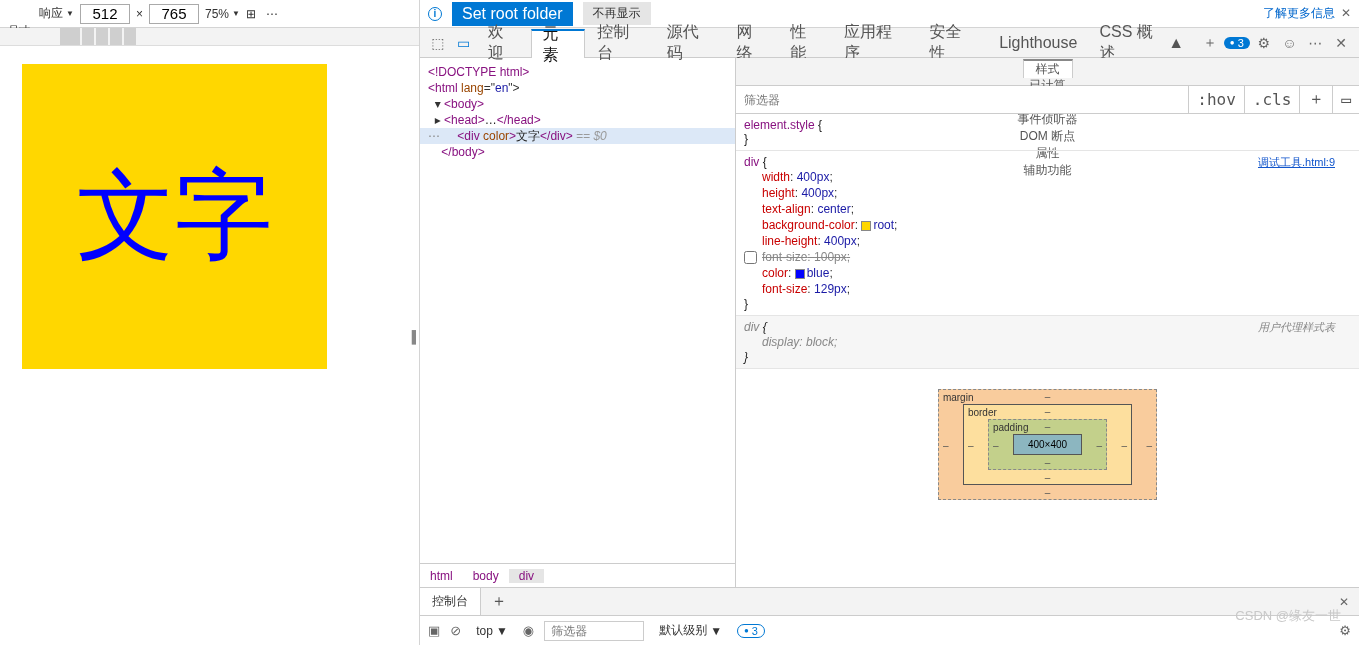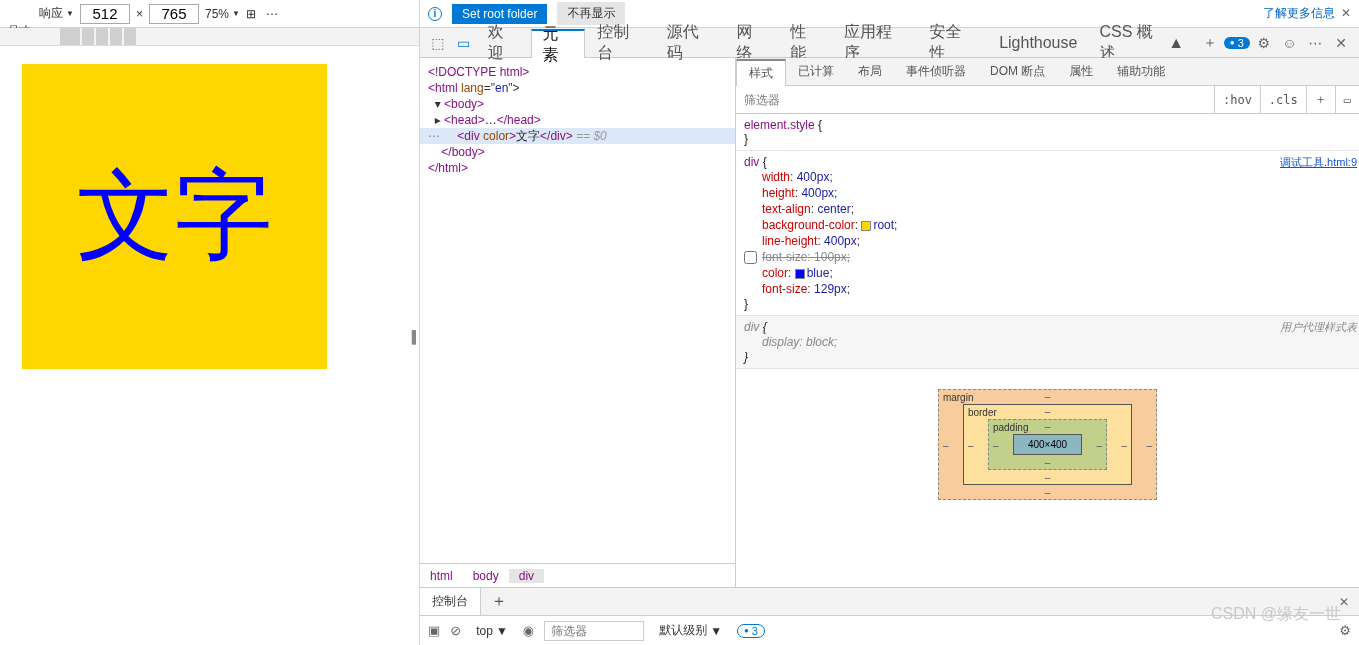--- a/index.html
+++ b/index.html
@@ -12,21 +12,21 @@
 .dev-left { display:flex; align-items:center; gap:6px; padding:0 8px; width:420px; border-right:1px solid #d4d4d4; }
 .dev-left .lbl { font-size:11px;margin-top:34px; }
 .dev-left select, .dev-left input { height:20px; border:1px solid #aaa; font-size:15px; padding:0 4px; }
 .dev-left input { width:50px; text-align:center; background:#fff; }
 .dev-left .dd { display:flex; align-items:center; gap:3px; cursor:pointer; }
 .dev-left .tri { font-size:8px; }
 .dev-left .dots { letter-spacing:2px; cursor:pointer; padding:0 4px;}
 .notif { flex:1; display:flex; align-items:center; padding:0 8px; gap:10px; font-size:12px; }
 .notif .info-icon{ width:14px;height:14px;border-radius:50%;border:1px solid #0078d4;color:#0078d4;display:flex;align-items:center;justify-content:center;font-size:10px;font-weight:bold;}
 .notif .msg { color:#555; }
-.btn-blue{ background:#0078d4;color:#fff;border:none;padding:3px 10px;font-size:12px;cursor:pointer;}
+.btn-blue{ background:#0078d4;color:#fff;border:none;padding:3px 10px;font-size:16px;cursor:pointer;}
 .btn-grey{ background:#e5e5e5;color:#333;border:none;padding:3px 10px;font-size:12px;cursor:pointer;}
 .link{ color:#0066cc; cursor:pointer; margin-left:auto; font-size:12px;}
 .link .x{ margin-left:6px; color:#666;}
 
 
 .main{ flex:1; display:flex; min-height:0;}
 .preview{ width:420px; border-right:1px solid #d4d4d4; position:relative; background:#fff; display:flex; flex-direction:column;}
 .ruler{ height:18px; background:#f3f3f3; border-bottom:1px solid #ddd; position:relative;}
 .ruler .seg{position:absolute;top:0;height:100%;background:#cfcfcf;}
 .preview-canvas{ flex:1; position:relative;}
@@ -54,29 +54,29 @@
 .dom-tree .av{ color:#1a1aa6;}
 .dom-tree .tx{ color:#222;}
 .dom-tree .ghost{ color:#9a9a9a; font-style:italic;}
 .dom-tree .dots3{ color:#888; margin-right:4px;}
 .crumbs{ height:24px; border-top:1px solid #ccc; display:flex; align-items:center; font-size:12px;}
 .crumbs span{ padding:0 10px; color:#881280; cursor:pointer;}
 .crumbs span.cur{ background:#e5e5e5;}
 
 
 .styles{ flex:1; display:flex; flex-direction:column; min-width:0;}
-.styles-tabs{ height:28px; display:flex; align-items:center; border-bottom:1px solid #ccc; background:#f3f3f3;}
+.styles-tabs{ height:28px; display:flex; align-items:center; border-bottom:1px solid #ccc; background:#f3f3f3;flex-direction:column;}
 .styles-tabs .stab{ padding:0 12px; height:100%; display:flex; align-items:center; cursor:pointer; color:#555; font-size:12px;}
 .styles-tabs .stab.active{ background:#fff; border-top:2px solid #888; border-left:1px solid #ccc; border-right:1px solid #ccc; position:relative; top:1px;}
 .filter-row{ height:28px; display:flex; align-items:center; border-bottom:1px solid #ccc;}
 .filter-row input{ flex:1; height:100%; border:none; padding:0 8px; font-size:12px; outline:none;}
-.filter-row .fbtn{ padding:0 8px; height:100%; display:flex; align-items:center; border-left:1px solid #ccc; cursor:pointer; font-size:12px; color:#555; font-family:Consolas,monospace;}
+.filter-row .fbtn{ padding:0 8px; height:100%; display:flex; align-items:center; border-left:1px solid #ccc; cursor:pointer; font-size:16px; color:#555; font-family:Consolas,monospace;}
 .styles-body{ flex:1; overflow:auto; font-family:Consolas,monospace; font-size:12px;}
 .rule{ border-bottom:1px solid #e5e5e5; padding:4px 8px; position:relative;}
-.rule .src{ position:absolute; right:2px; top:4px; color:#1155cc; text-decoration:underline; font-size:11px; cursor:pointer;}
+.rule .src{ position:absolute; right:24px; top:4px; color:#1155cc; text-decoration:underline; font-size:11px; cursor:pointer;}
 .rule .src.ua{ color:#888; font-style:italic; text-decoration:none;}
 .rule .sel-name{ color:#881280;}
 .rule .brace{ color:#222;}
 .prop{ padding-left:18px; line-height:16px; position:relative;}
 .prop .pn{ color:#c80000;}
 .prop .pv{ color:#1a1aa6;}
 .prop .sw{ display:inline-block;width:10px;height:10px;border:1px solid #888;vertical-align:middle;margin-right:2px;}
 .prop.strike{ text-decoration:line-through; color:#888;}
 .prop.strike .pn,.prop.strike .pv{ color:#888;}
 .prop input[type=checkbox]{ position:absolute; left:0; top:2px;}
@@ -105,21 +105,21 @@
 .drawer-tabs .plus{ padding:0 10px; cursor:pointer; color:#555; font-size:16px;}
 .drawer-tabs .dx{ margin-left:auto; padding:0 10px; cursor:pointer; color:#666;}
 .drawer-bar{ flex:1; display:flex; align-items:center; gap:10px; padding:0 8px;}
 .drawer-bar .ic{ color:#666; cursor:pointer; font-size:13px;}
 .drawer-bar .dd{ display:flex; align-items:center; gap:3px; cursor:pointer; border:1px solid transparent; padding:1px 4px;}
 .drawer-bar input{ border:1px solid #ccc; padding:2px 6px; font-size:12px; width:100px;}
 .drawer-bar .chip{ background:#fff; border:1px solid #0078d4; color:#0078d4; border-radius:8px; padding:0 6px; font-size:11px; display:flex; align-items:center; gap:3px;}
 .drawer-bar .chip::before{content:"●";color:#0078d4;font-size:8px;}
 .drawer-bar .gear{ margin-left:auto;}
 
-.watermark{ position:fixed; right:18px; bottom:20px; color:#c8c8c8; font-size:16px; pointer-events:none;}
+.watermark{ position:fixed; right:18px; bottom:20px; color:#c8c8c8; font-size:13px; pointer-events:none;}
 </style>
 </head>
 <body>
 
 <div class="root">
 
   <div class="dev-row">
     <div class="dev-left">
       <span class="lbl">尺寸:</span>
       <span class="dd">
@@ -189,21 +189,20 @@
 
       <div class="panel-split">
         <div class="dom">
           <div class="dom-tree">
             <div class="ln"><span class="tg">&lt;!DOCTYPE html&gt;</span></div>
             <div class="ln"><span class="tg">&lt;html</span><span class="at"> lang</span><span>="</span><span class="av">en</span><span>"&gt;</span></div>
             <div class="ln">  ▾ <span class="tg">&lt;body&gt;</span></div>
             <div class="ln">  ▸ <span class="tg">&lt;head&gt;</span><span class="tx">…</span><span class="tg">&lt;/head&gt;</span></div>
             <div class="ln sel"><span class="dots3">⋯</span>    <span class="tg">&lt;div</span><span class="at"> color</span><span class="tg">&gt;</span><span class="tx">文字</span><span class="tg">&lt;/div&gt;</span><span class="ghost"> == $0</span></div>
             <div class="ln">    <span class="tg">&lt;/body&gt;</span></div>
-            <div class="ln"><span class="tg">&lt;/html&gt;</span></div>
           </div>
           <div class="crumbs">
             <span>html</span>
             <span>body</span>
             <span class="cur">div</span>
           </div>
         </div>
 
         <div class="styles">
           <div class="styles-tabs">

